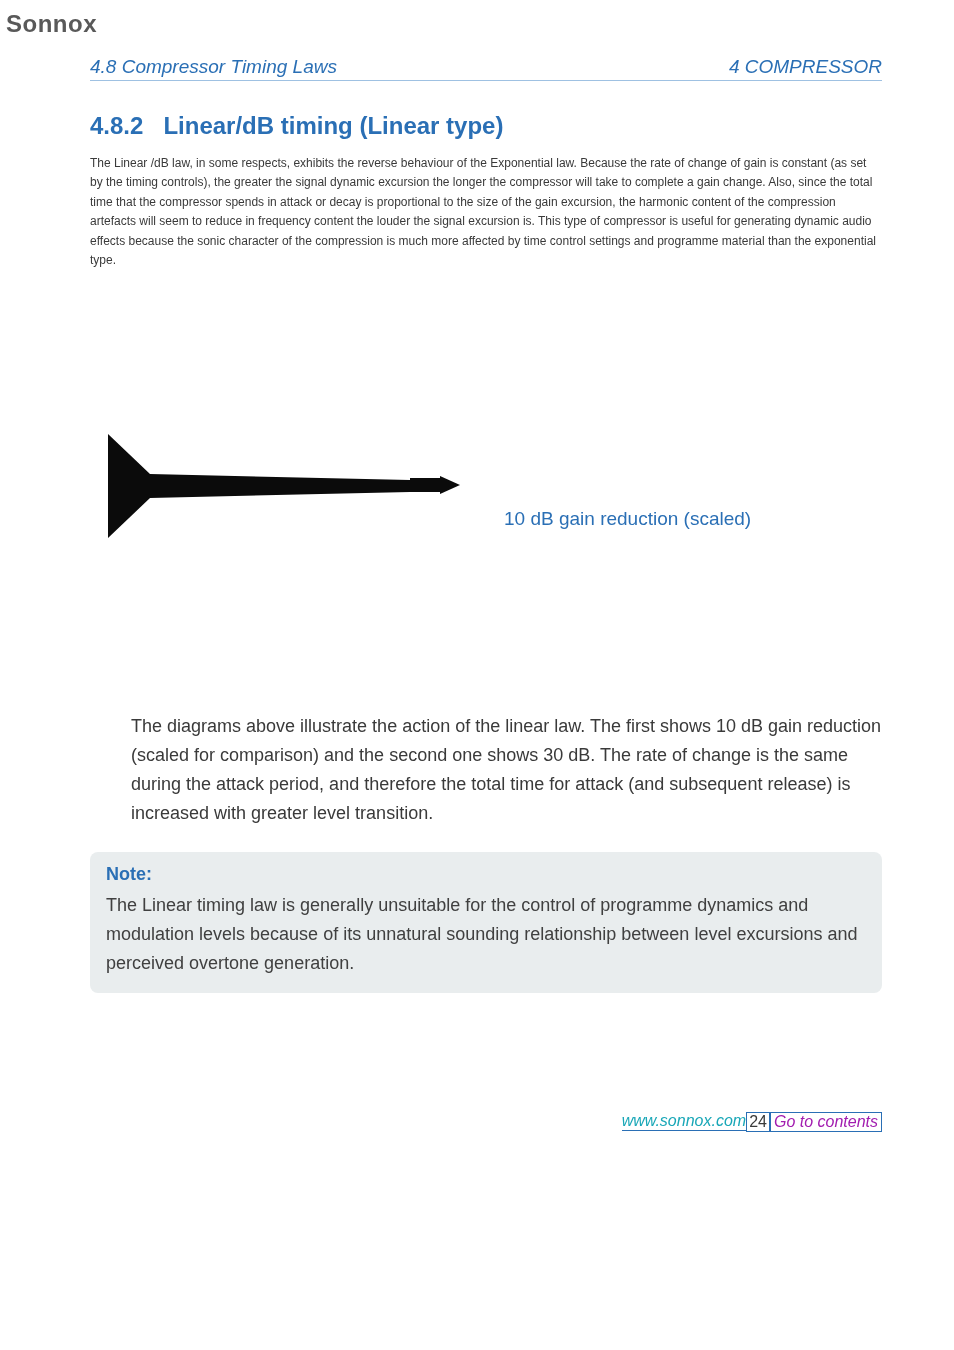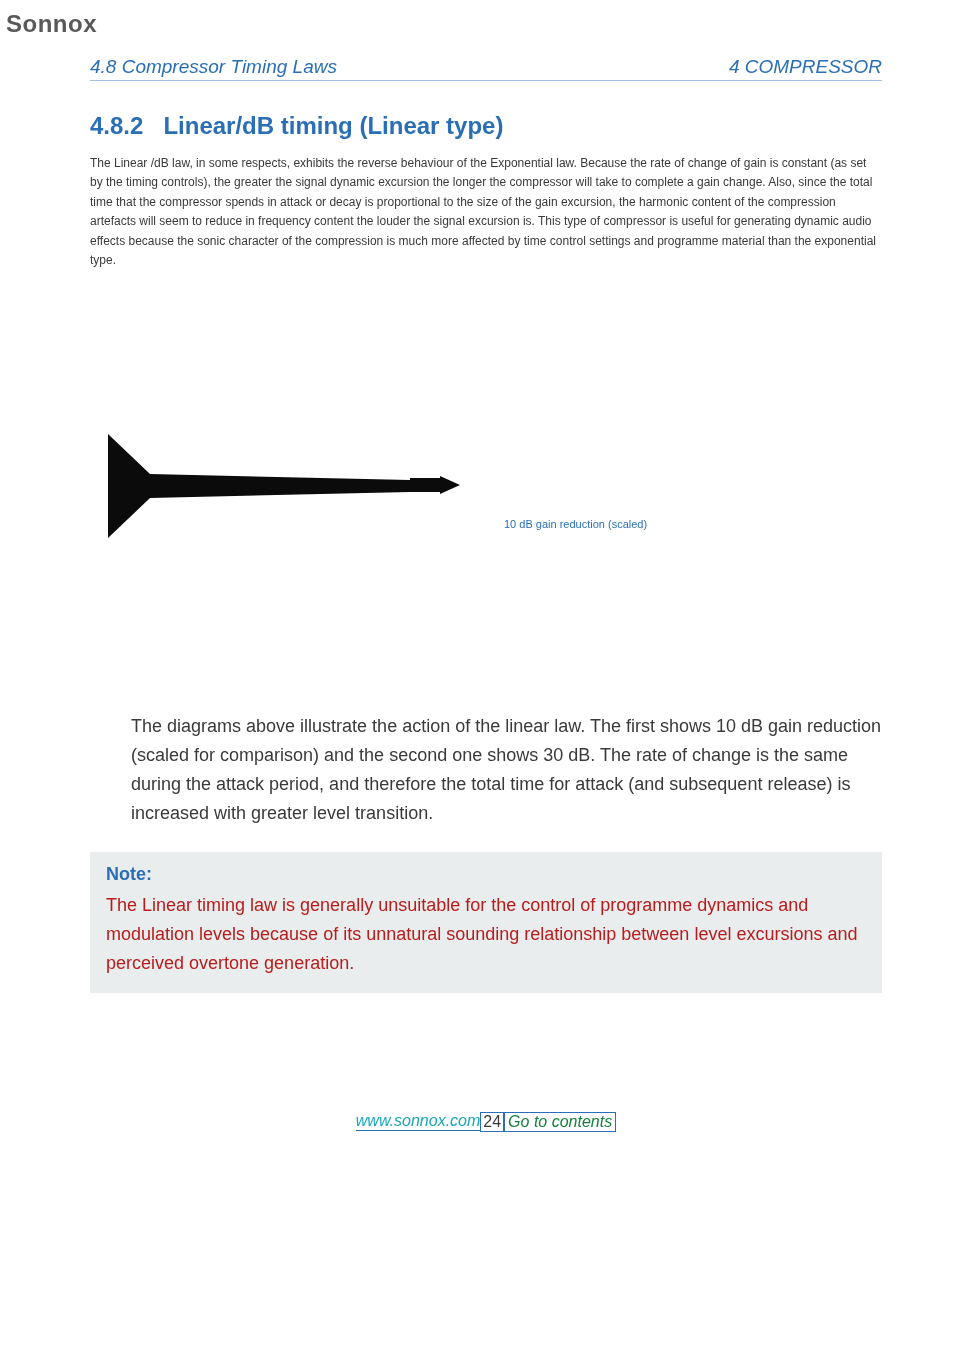--- a/index.html
+++ b/index.html
@@ -6,31 +6,31 @@
   html, body { width: 954px; height: 1350px; background: #ffffff; font-family: Helvetica, Arial, sans-serif; color: #3a3a3a; }
   .page { position: relative; width: 954px; height: 1172px; }
   .logo { position: absolute; top: 10px; left: 6px; font-weight: 800; font-size: 24px; letter-spacing: 0.5px; color: #595959; }
   .header-row { position: absolute; top: 56px; left: 90px; right: 72px; display: flex; justify-content: space-between; font-style: italic; font-size: 19px; color: #2a6fb5; }
   .header-rule { position: absolute; top: 80px; left: 90px; right: 72px; height: 1px; background: #9fc1e2; }
   .section-heading { position: absolute; top: 112px; left: 90px; font-weight: 700; font-size: 24px; color: #2a6fb5; }
   .body1 { position: absolute; top: 154px; left: 90px; right: 72px; font-size: 12px; line-height: 1.62; color: #3a3a3a; }
   .figures { position: absolute; top: 434px; left: 90px; right: 72px; }
   .fig-row { display: flex; align-items: flex-end; margin-bottom: 24px; }
   .fig-svg-wrap { width: 370px; height: 104px; }
-  .fig-caption { font-size: 11px; color: #2a6fb5; margin-left: 44px; margin-bottom: 8px; }
+  .fig-caption { font-size: 19px; color: #2a6fb5; margin-left: 44px; margin-bottom: 8px; }
   .body2 { position: absolute; top: 712px; left: 90px; right: 72px; font-size: 18px; line-height: 1.62; color: #3a3a3a; margin-left: 41px; }
-  .note-box { position: absolute; top: 852px; left: 90px; right: 72px; background: #e9edee; padding: 12px 16px 16px 16px; }
+  .note-box { position: absolute; top: 852px; left: 90px; right: 72px; background: #e9edee; padding: 12px 16px 16px 16px; border-radius: 8px; }
   .note-title { font-weight: 700; font-size: 18px; color: #2a6fb5; margin-bottom: 6px; }
-  .note-text { font-size: 18px; line-height: 1.6; color: #b91c1c; }
-  .footer { position: absolute; bottom: 40px; left: 90px; right: 72px; display: flex; justify-content: center; font-size: 16px; font-style: italic; }
+  .note-text { font-size: 18px; line-height: 1.6; color: #404040; }
+  .footer { position: absolute; bottom: 40px; left: 90px; right: 72px; display: flex; justify-content: flex-end; font-size: 16px; font-style: italic; }
   .footer .link-left { color: #19a7b7; }
   .footer .link-left .ul { border-bottom: 1px solid #2a6fb5; padding-bottom: 1px; }
   .footer .center { color: #3a3a3a; font-style: normal; text-decoration: underline; }
   .footer .center .box { border: 1px solid #2a6fb5; padding: 0 2px; display: inline-block; line-height: 1.1; }
-  .footer .link-right { color: #15803d; }
+  .footer .link-right { color: #a21caf; }
   .footer .link-right .box { border: 1px solid #2a6fb5; padding: 0 3px; display: inline-block; line-height: 1.1; }
 </style>
 </head>
 <body>
 
 <div class="page">
 
   <div class="logo">Sonnox</div>
 
   <div class="header-row">

